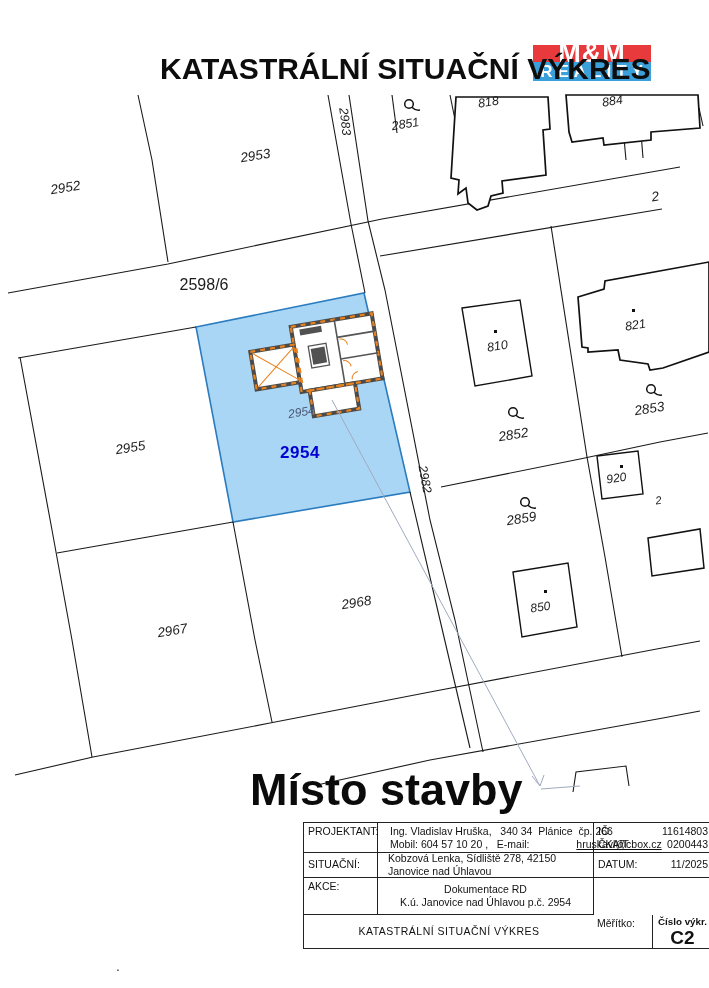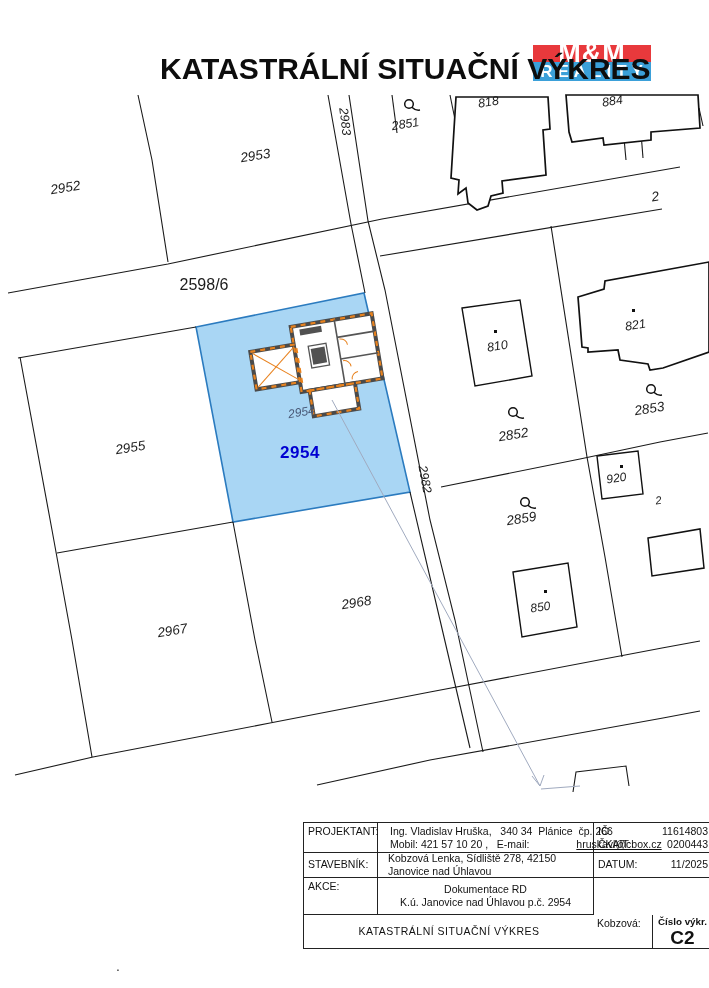--- a/index.html
+++ b/index.html
@@ -155,56 +155,57 @@
       <text transform="translate(357,607) rotate(-9)">2968</text>
       <text font-size="12" transform="translate(541,611) rotate(-9)">850</text>
       <text transform="translate(173,635) rotate(-9)">2967</text>
       <text transform="translate(656,201) rotate(-9)">2</text>
       <text font-size="11" transform="translate(659,504) rotate(-9)">2</text>
       <text font-size="12" fill="#4a5a78" transform="translate(302,416) rotate(-9.5)">2954</text>
     </g>
     <text x="300" y="458" text-anchor="middle" font-size="17" font-weight="bold" fill="#0000d2" letter-spacing="0.5">2954</text>
   </svg>
 
+  <div class="site-label">Místo stavby</div>
 
   <div class="tb">
     <div class="c br bb">PROJEKTANT:</div>
     <div class="c br bb" style="padding-left:12px;">
       <div class="pre">Ing. Vladislav Hruška,   340 34  Plánice  čp. 266</div>
-      <div><span class="pre">Mobil: 421 57 10 20 ,   E-mail:  </span><span class="email">hruskavl@cbox.cz</span></div>
+      <div><span class="pre">Mobil: 604 57 10 20 ,   E-mail:  </span><span class="email">hruskavl@cbox.cz</span></div>
     </div>
     <div class="c bb">
       <div class="kv">
           <span>IČ:</span>
           <span>11614803</span>
         </div>
       <div class="kv">
           <span>ČKAIT:</span>
           <span>0200443</span>
         </div>
     </div>
 
-    <div class="c br bb vctr">STAVEBNÍK:</div>
+    <div class="c br bb vctr">SITUAČNÍ:</div>
     <div class="c br bb vctr" style="padding-left:10px;">Kobzová Lenka, Sídliště 278, 42150 Janovice nad Úhlavou</div>
     <div class="c bb vctr">
       <div class="kv">
           <span>DATUM:</span>
           <span>11/2025</span>
         </div>
     </div>
 
     <div class="c br bb">AKCE:</div>
     <div class="c br bb ctr vctr">
       <div>Dokumentace RD</div>
       <div>K.ú. Janovice nad Úhlavou p.č. 2954</div>
     </div>
 
     <div class="c merge">KATASTRÁLNÍ SITUAČNÍ VÝKRES</div>
     <div class="c4">
-      <div class="mer">Kobzová:</div>
+      <div class="mer">Měřítko:</div>
       <div class="num">
         <div style="font-size:9.8px;font-weight:bold;">Číslo výkr.</div>
         <div class="big">C2</div>
       </div>
     </div>
   </div>
 
   <div class="dot">.</div>
 </div>
 

